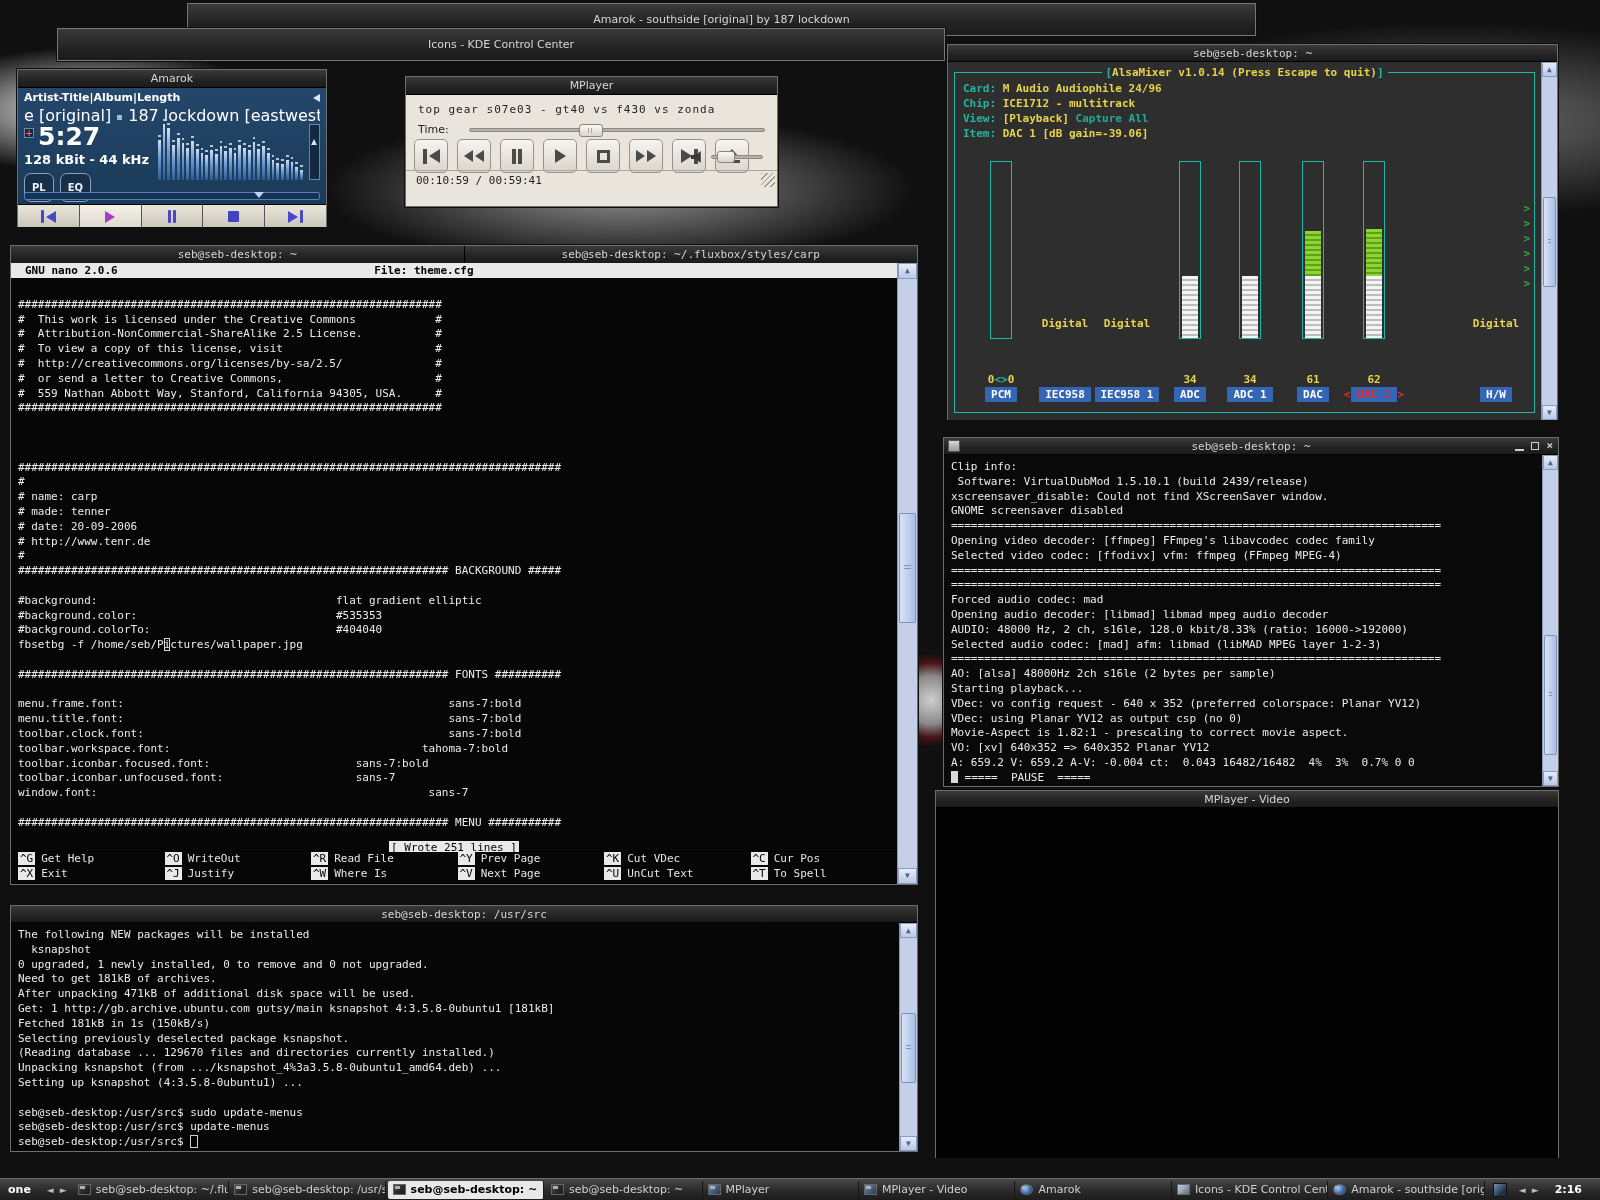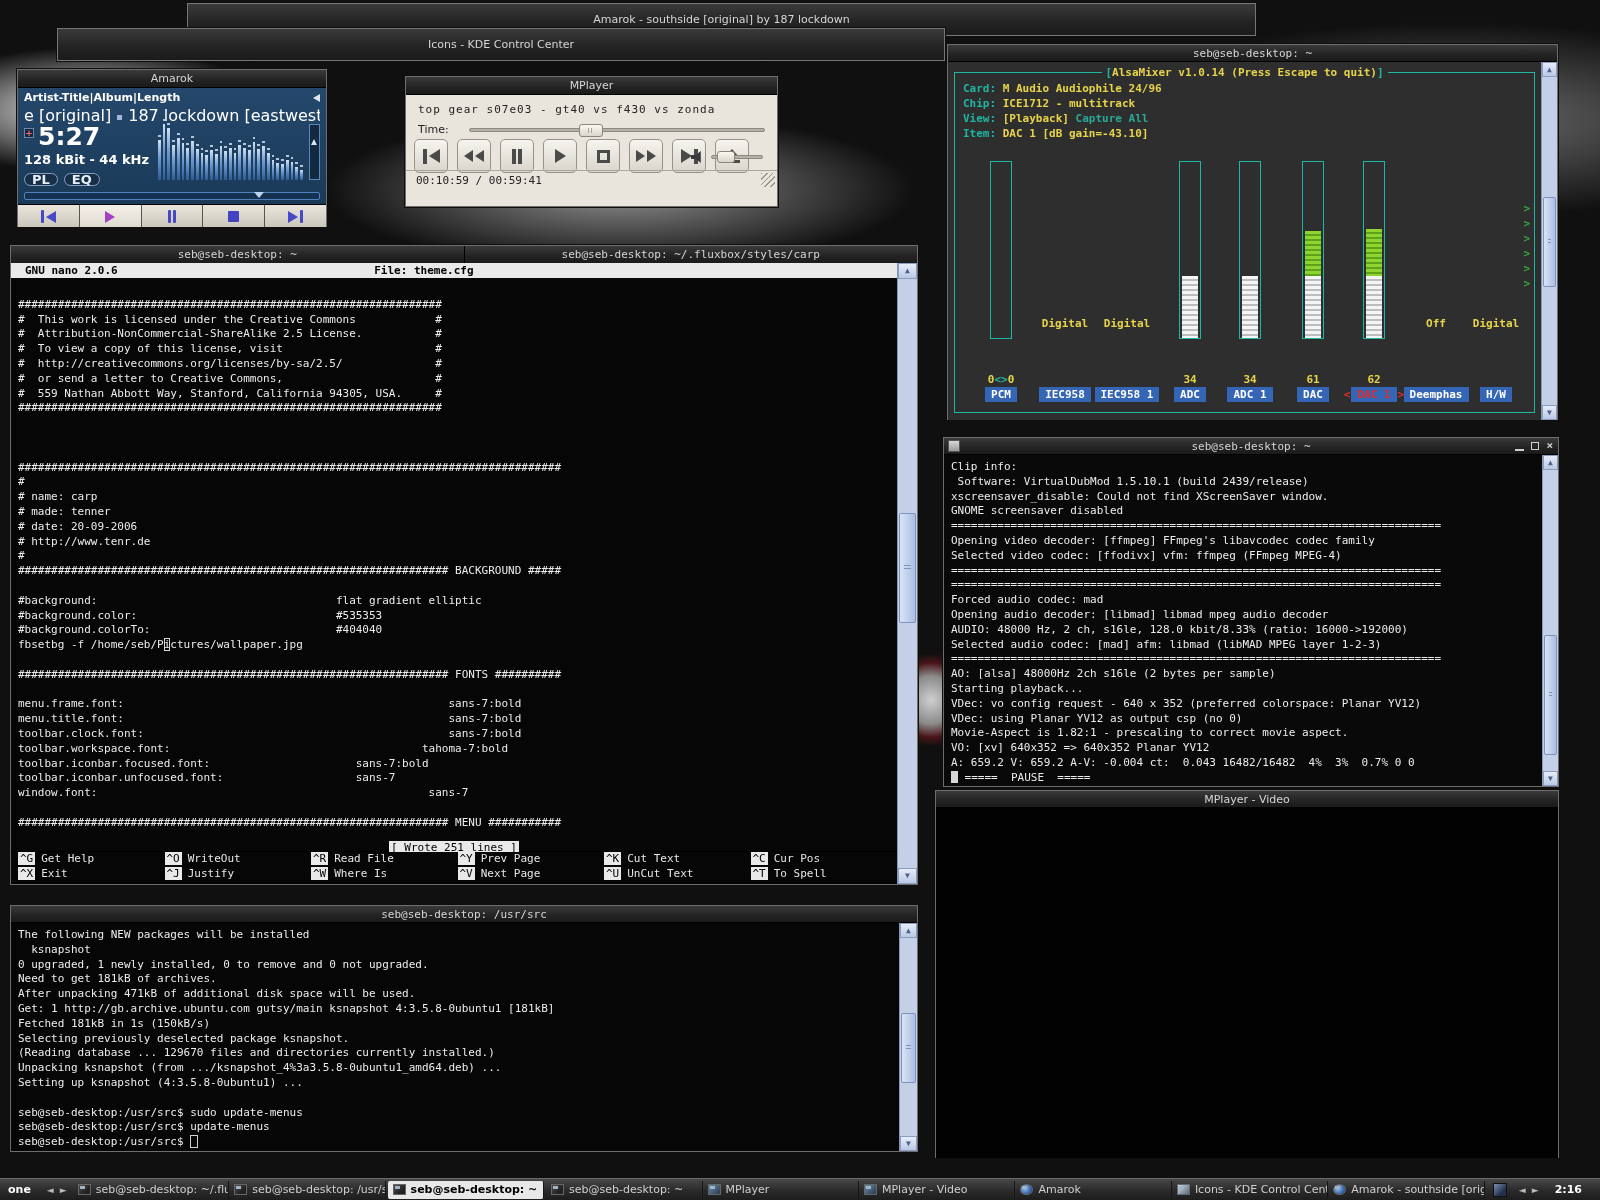--- a/index.html
+++ b/index.html
@@ -50,21 +50,21 @@
   .am-head { display:flex; justify-content:space-between; align-items:center; font-weight:bold; font-size:11px; }
   .spk { width:0; height:0; border-top:4px solid transparent; border-bottom:4px solid transparent; border-right:7px solid #dfe8f2; }
   .am-scroll { font-size:16px; font-weight:normal; margin-top:2px; white-space:nowrap; overflow:hidden; }
   .am-scroll .sq { display:inline-block; width:5px; height:5px; background:#9db8d8; margin:0 6px 1px 6px; }
   .am-mid { position:absolute; left:6px; right:6px; top:36px; height:56px; display:flex; }
   .am-left { width:128px; }
   .am-time { font-size:25px; font-weight:bold; line-height:26px; display:flex; align-items:flex-start; gap:4px; }
   .am-plus { font-size:9px; color:#ff6666; border:1px solid #7088a8; background:#12293f; width:10px; height:10px; line-height:9px; text-align:center; margin-top:4px; }
   .am-bit { font-size:13px; font-weight:bold; margin-top:2px; }
   .am-pills { margin-top:6px; display:flex; gap:6px; }
-  .pill { font-size:13px; font-weight:bold; color:#e8eef6; border:1px solid #8ba0c0; border-radius:7px; padding:0 7px; background:#16304a; line-height:11px; }
+  .pill { font-size:10px; font-weight:bold; color:#e8eef6; border:1px solid #8ba0c0; border-radius:7px; padding:8px 7px; background:#16304a; line-height:11px; }
   .analyzer { flex:1; display:flex; align-items:flex-end; gap:2px; height:56px; margin:0 6px; }
   .analyzer i { flex:1; position:relative; background:linear-gradient(180deg,#cfe0f4,#6f9bd0 45%,#2d5c96); }
   .analyzer i::after { content:""; position:absolute; bottom:calc(100% + 3px); left:0; right:0; height:2px; background:rgba(205,222,245,.85); }
   .am-vol { width:11px; height:56px; border:1px solid #5d86b8; background:#12293f; position:relative; }
   .am-vol::before { content:""; position:absolute; top:14px; left:1px; width:0; height:0; border-left:3px solid transparent; border-right:3px solid transparent; border-bottom:6px solid #d8e4f2; }
   .am-prog { position:absolute; left:6px; right:6px; bottom:4px; height:8px; border:1px solid #4f81bd; border-radius:2px; background:#153350; }
   .am-prog::after { content:""; position:absolute; left:78%; top:-1px; width:0; height:0; border-left:5px solid transparent; border-right:5px solid transparent; border-top:6px solid #bcd4ee; }
   .am-controls { height:24px; display:flex; border-top:1px solid #000; }
   .ctl { flex:1; display:flex; align-items:center; justify-content:center; gap:2px; background:linear-gradient(#eae6dc,#c9c5bb); border-right:1px solid #555; cursor:pointer; }
   .ctl:last-child { border-right:none; }
@@ -338,21 +338,21 @@
     </div>
     <div class="amx-body">
       <div class="amx-frame">
         <div class="amx-title">
           <span class="br">[</span><span class="tx">AlsaMixer v1.0.14 (Press Escape to quit)</span><span class="br">]</span>
         </div>
         <div class="amx-info">
           <div><span class="lbl">Card:</span> <span class="val">M Audio Audiophile 24/96</span></div>
           <div><span class="lbl">Chip:</span> <span class="val">ICE1712 - multitrack</span></div>
           <div><span class="lbl">View:</span> <span class="val">[Playback]</span> <span class="dim">Capture  All</span></div>
-          <div><span class="lbl">Item:</span> <span class="val">DAC 1 [dB gain=-43.10]</span></div>
+          <div><span class="lbl">Item:</span> <span class="val">DAC 1 [dB gain=-39.06]</span></div>
         </div>
 
         <div class="mx-col" style="left:16px">
           <div class="mx-bar"></div>
           <div class="mx-val"><span>0</span><span class="lnk">&lt;&gt;</span><span>0</span></div>
           <div class="mx-namewrap">
               <span class="mx-name">PCM</span>
             </div>
         </div>
         <div class="mx-col" style="left:80px">
@@ -398,26 +398,20 @@
         <div class="mx-col" style="left:389px">
           <div class="mx-bar">
               <div class="mx-fill-w" style="height:35%"></div>
               <div class="mx-fill-g" style="bottom:35%;height:27%"></div>
             </div>
           <div class="mx-val">62</div>
           <div class="mx-namewrap">
               <span class="sel-arr">&lt;</span>
               <span class="mx-name sel">DAC 1</span>
               <span class="sel-arr">&gt;</span>
-            </div>
-        </div>
-        <div class="mx-col" style="left:451px">
-          <div class="mx-label">Off</div>
-          <div class="mx-namewrap">
-              <span class="mx-name">Deemphas</span>
             </div>
         </div>
         <div class="mx-col" style="left:511px">
           <div class="mx-label">Digital</div>
           <div class="mx-namewrap">
               <span class="mx-name">H/W</span>
             </div>
         </div>
 
         <pre class="amx-more">&gt;
@@ -486,21 +480,21 @@
 window.font:                                                  sans-7
 
 ################################################################# MENU ###########</span></pre>
     </div>
     <div class="nano-status"><span class="inv">[ Wrote 251 lines ]</span></div>
     <div class="nano-keys">
       <span><span class="inv k">^G</span><span>Get Help</span></span>
       <span><span class="inv k">^O</span><span>WriteOut</span></span>
       <span><span class="inv k">^R</span><span>Read File</span></span>
       <span><span class="inv k">^Y</span><span>Prev Page</span></span>
-      <span><span class="inv k">^K</span><span>Cut Text</span></span>
+      <span><span class="inv k">^K</span><span>Cut VDec</span></span>
       <span><span class="inv k">^C</span><span>Cur Pos</span></span>
       <span><span class="inv k">^X</span><span>Exit</span></span>
       <span><span class="inv k">^J</span><span>Justify</span></span>
       <span><span class="inv k">^W</span><span>Where Is</span></span>
       <span><span class="inv k">^V</span><span>Next Page</span></span>
       <span><span class="inv k">^U</span><span>UnCut Text</span></span>
       <span><span class="inv k">^T</span><span>To Spell</span></span>
     </div>
     <div class="sb" id="nano-sb" style="right:0">
       <div class="up">▲</div>

